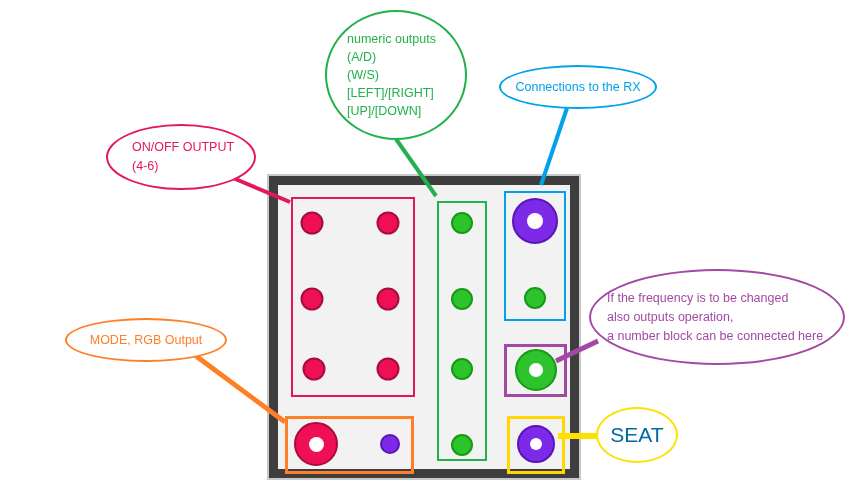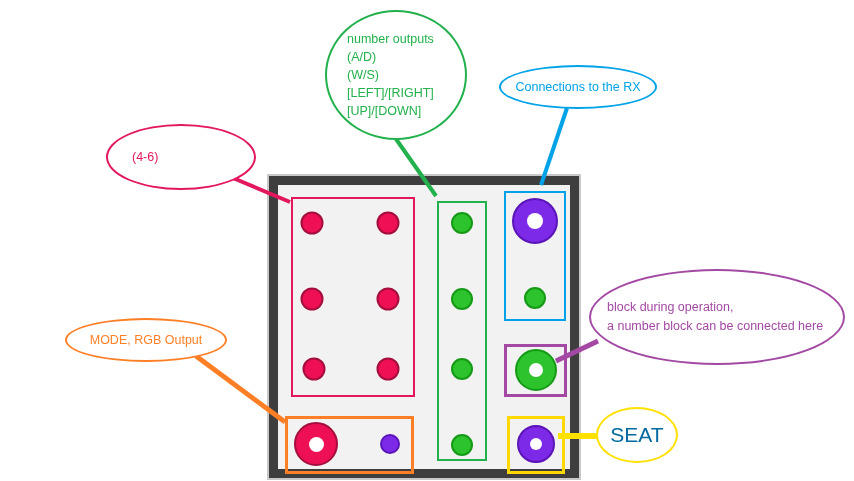--- a/index.html
+++ b/index.html
@@ -96,41 +96,43 @@
   <svg class="overlay" width="854" height="481" viewBox="0 0 854 481">
     <line x1="396" y1="139" x2="436" y2="196" stroke="#22b14c" stroke-width="4"></line>
     <line x1="567" y1="108" x2="541" y2="185" stroke="#00a3e8" stroke-width="4"></line>
     <line x1="233" y1="178" x2="290" y2="202" stroke="#e3175e" stroke-width="4"></line>
     <line x1="196" y1="356" x2="285" y2="422" stroke="#ff7f27" stroke-width="5"></line>
     <line x1="598" y1="341" x2="556" y2="361" stroke="#a349a4" stroke-width="5"></line>
     <line x1="598" y1="436" x2="558" y2="436" stroke="#ffe100" stroke-width="6"></line>
   </svg>
 
   <div class="callout co-numeric">
-    <div>number outputs</div>
+    <div>numeric outputs</div>
     <div>(A/D)</div>
     <div>(W/S)</div>
     <div>[LEFT]/[RIGHT]</div>
     <div>[UP]/[DOWN]</div>
   </div>
 
   <div class="callout co-rx">
     <div>Connections to the RX</div>
   </div>
 
   <div class="callout co-onoff">
+    <div>ON/OFF OUTPUT</div>
     <div>(4-6)</div>
   </div>
 
   <div class="callout co-mode">
     <div>MODE, RGB Output</div>
   </div>
 
   <div class="callout co-freq">
-    <div>block during operation,</div>
+    <div>If the frequency is to be changed</div>
+    <div>also outputs operation,</div>
     <div>a number block can be connected here</div>
   </div>
 
   <div class="callout co-seat">
     <div>SEAT</div>
   </div>
 
 </div>
 
 </body></html>

